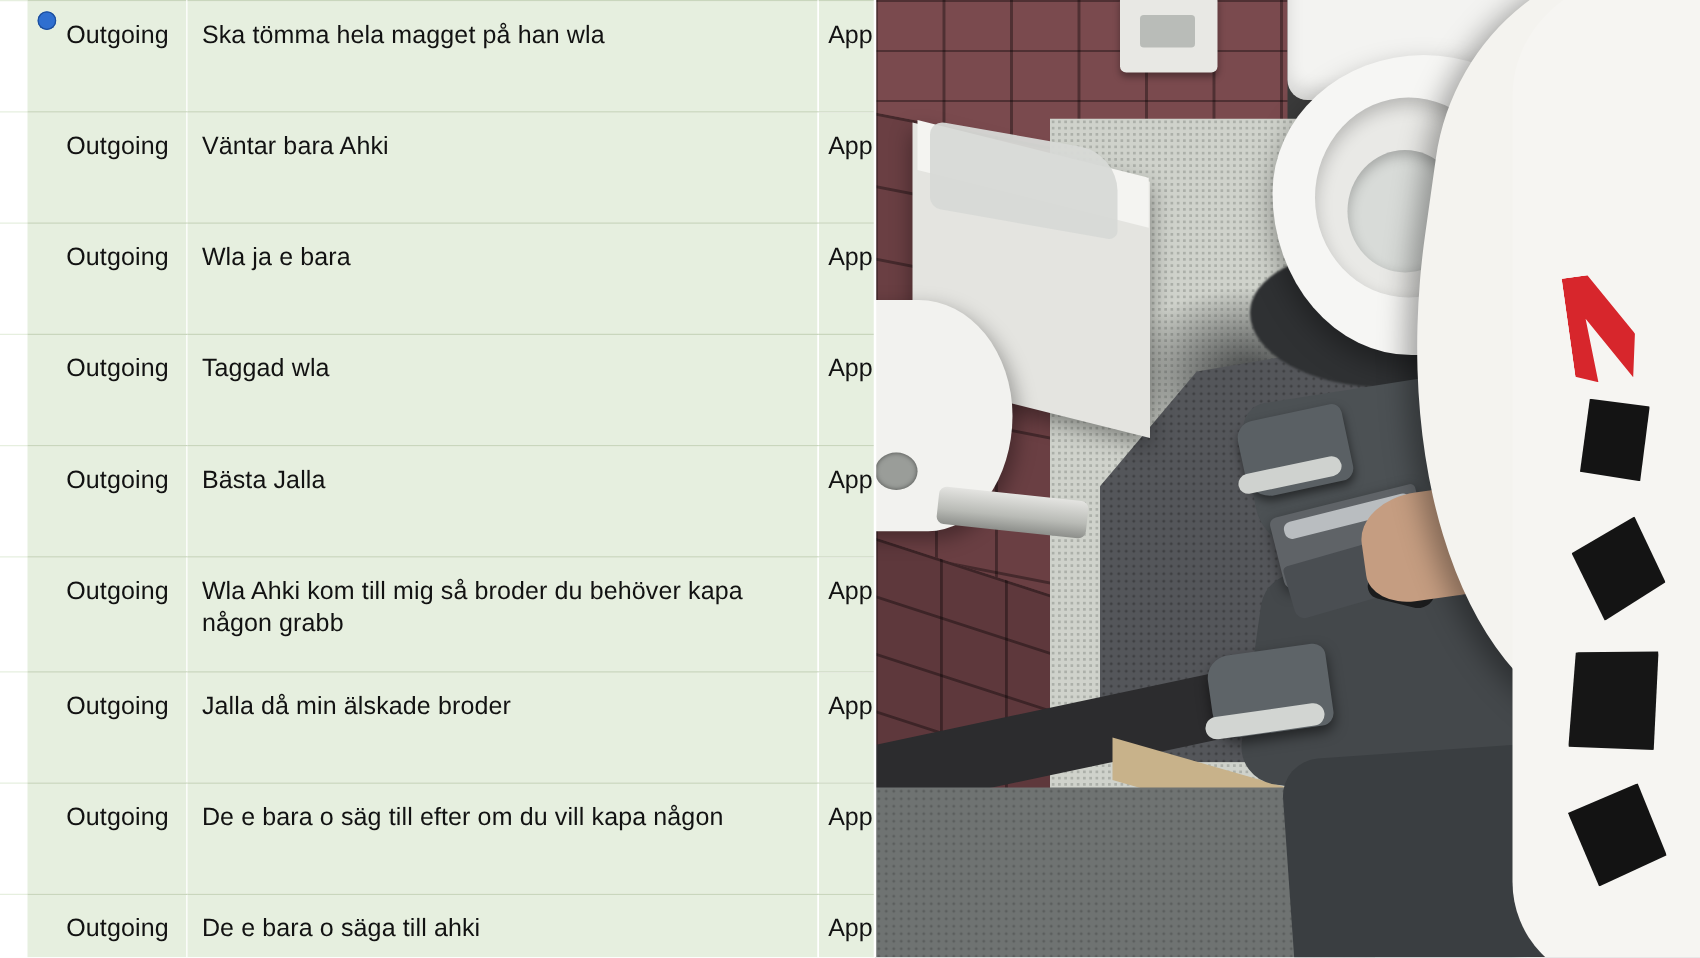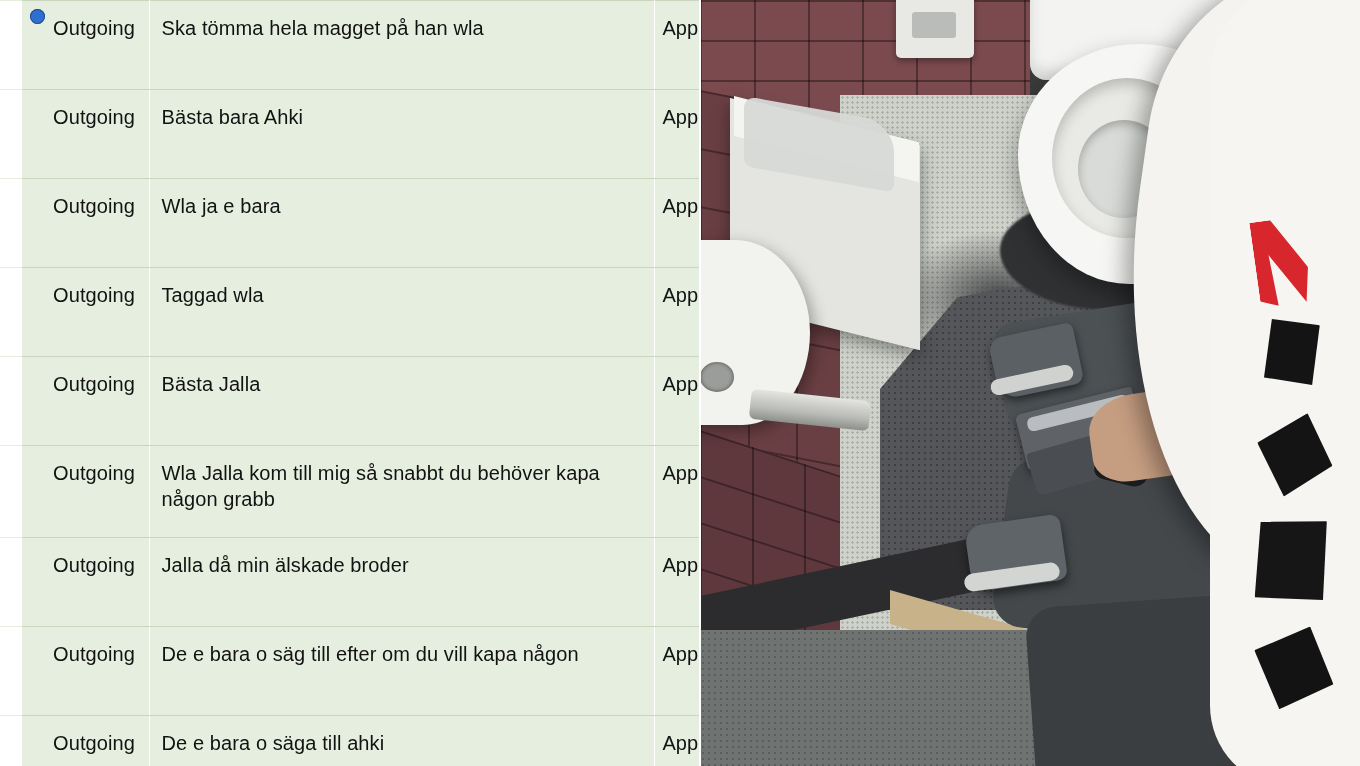--- a/index.html
+++ b/index.html
@@ -436,21 +436,21 @@
         <tr>
           <td class="gutter"></td>
           <td class="dir">Outgoing</td>
           <td class="text">Ska tömma hela magget på han wla</td>
           <td class="app">App</td>
         </tr>
 
         <tr>
           <td class="gutter"></td>
           <td class="dir">Outgoing</td>
-          <td class="text">Bästa bara Ahki</td>
+          <td class="text">Väntar bara Ahki</td>
           <td class="app">App</td>
         </tr>
 
         <tr>
           <td class="gutter"></td>
           <td class="dir">Outgoing</td>
           <td class="text">Wla ja e bara</td>
           <td class="app">App</td>
         </tr>
 
@@ -464,21 +464,21 @@
         <tr>
           <td class="gutter"></td>
           <td class="dir">Outgoing</td>
           <td class="text">Bästa Jalla</td>
           <td class="app">App</td>
         </tr>
 
         <tr class="tall">
           <td class="gutter"></td>
           <td class="dir">Outgoing</td>
-          <td class="text">Wla Jalla kom till mig så snabbt du behöver kapa någon grabb</td>
+          <td class="text">Wla Ahki kom till mig så broder du behöver kapa någon grabb</td>
           <td class="app">App</td>
         </tr>
 
         <tr>
           <td class="gutter"></td>
           <td class="dir">Outgoing</td>
           <td class="text">Jalla då min älskade broder</td>
           <td class="app">App</td>
         </tr>
 

